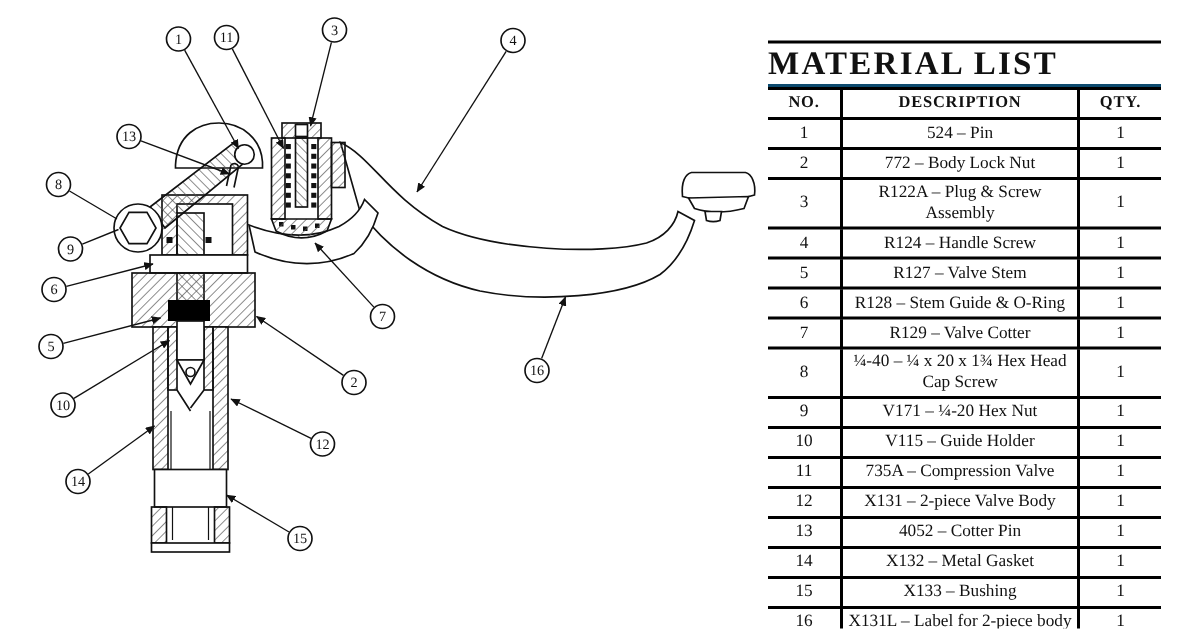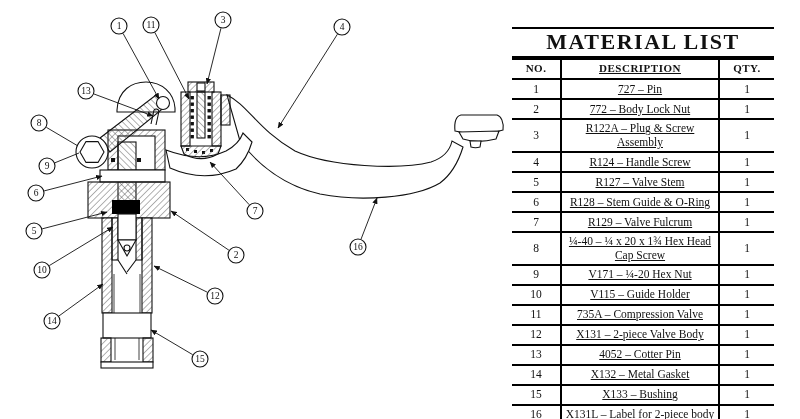--- a/index.html
+++ b/index.html
@@ -1,32 +1,32 @@
 <!DOCTYPE html>
 <html><head>
 <meta charset="utf-8">
 <style>
   html,body{margin:0;padding:0;background:#fff;}
   body{width:800px;height:419px;overflow:hidden;}
   .page{position:relative;width:800px;height:419px;background:#fff;
         font-family:"Liberation Serif", serif;color:#111;}
   .diagram-svg{position:absolute;left:0;top:0;}
   .matlist{position:absolute;left:512px;top:27px;width:262px;}
-  .mat-title{border-top:2px solid #000;border-bottom:2px solid #000000;
-             font-size:22px;font-weight:bold;text-align:center;
+  .mat-title{border-top:2px solid #000;border-bottom:2px solid #0c4a6e;
+             font-size:22px;font-weight:bold;
              letter-spacing:1.5px;padding:0 0 2px 0;line-height:1.15;}
   table.mat{width:100%;border-collapse:collapse;table-layout:fixed;}
   table.mat th, table.mat td{
       border-top:2px solid #000;border-bottom:2px solid #000;
       text-align:center;vertical-align:middle;padding:1px 2px;line-height:1.25;}
   table.mat th{font-size:11px;font-weight:bold;letter-spacing:.5px;padding:2px 2px;}
   table.mat td{font-size:11.5px;height:16px;}
   col.c-no{width:49px;} col.c-desc{width:158px;} col.c-qty{width:55px;}
   table.mat th:nth-child(1), table.mat td:nth-child(1){border-right:2px solid #000;}
-  table.mat th:nth-child(2), table.mat td:nth-child(2){border-right:2px solid #000;text-decoration:underline;}
+  table.mat th:nth-child(2), table.mat td:nth-child(2){border-right:2px solid #000;}
   
   .balloon-text{font-family:"Liberation Serif",serif;}
 </style>
 </head>
 <body>
 
 <div class="page">
 
   <svg class="diagram-svg" width="510" height="419" viewBox="0 0 510 419" xmlns="http://www.w3.org/2000/svg">
     <defs>
@@ -213,21 +213,21 @@
       <thead>
         <tr>
             <th>NO.</th>
             <th>DESCRIPTION</th>
             <th>QTY.</th>
           </tr>
       </thead>
       <tbody>
           <tr>
             <td>1</td>
-            <td>727 – Pin</td>
+            <td>524 – Pin</td>
             <td>1</td>
           </tr>
           <tr>
             <td>2</td>
             <td>772 – Body Lock Nut</td>
             <td>1</td>
           </tr>
           <tr>
             <td>3</td>
             <td>R122A – Plug &amp; Screw Assembly</td>
@@ -243,21 +243,21 @@
             <td>R127 – Valve Stem</td>
             <td>1</td>
           </tr>
           <tr>
             <td>6</td>
             <td>R128 – Stem Guide &amp; O-Ring</td>
             <td>1</td>
           </tr>
           <tr>
             <td>7</td>
-            <td>R129 – Valve Fulcrum</td>
+            <td>R129 – Valve Cotter</td>
             <td>1</td>
           </tr>
           <tr>
             <td>8</td>
             <td>¼-40 – ¼ x 20 x 1¾  Hex Head Cap Screw</td>
             <td>1</td>
           </tr>
           <tr>
             <td>9</td>
             <td>V171 – ¼-20 Hex Nut</td>

